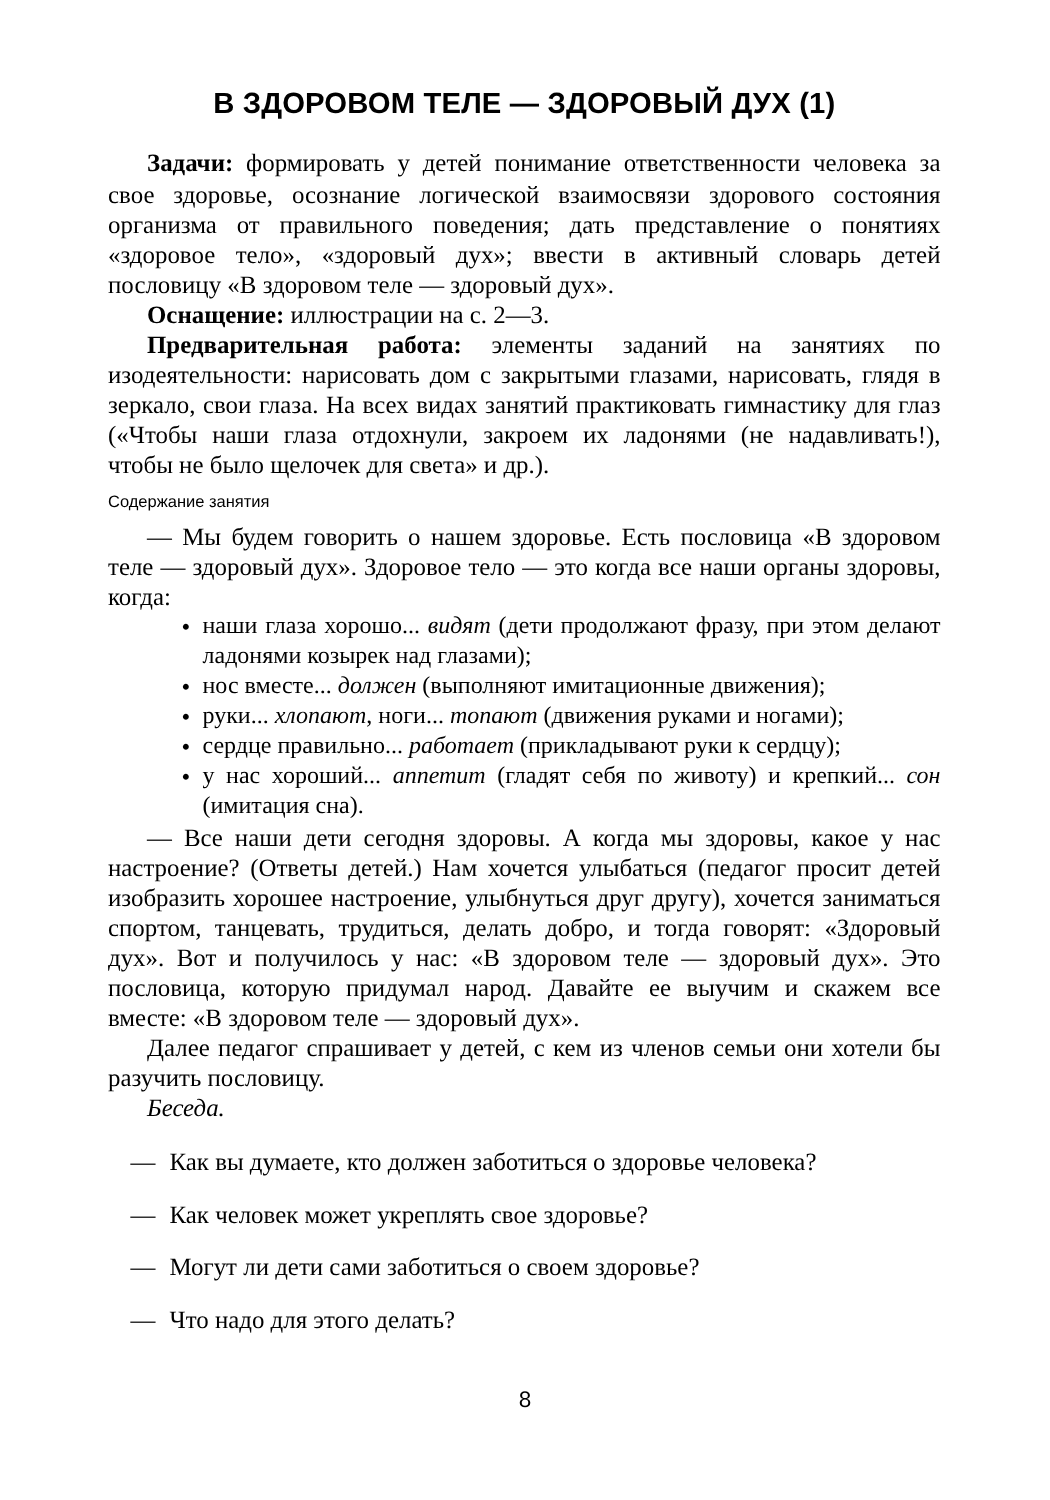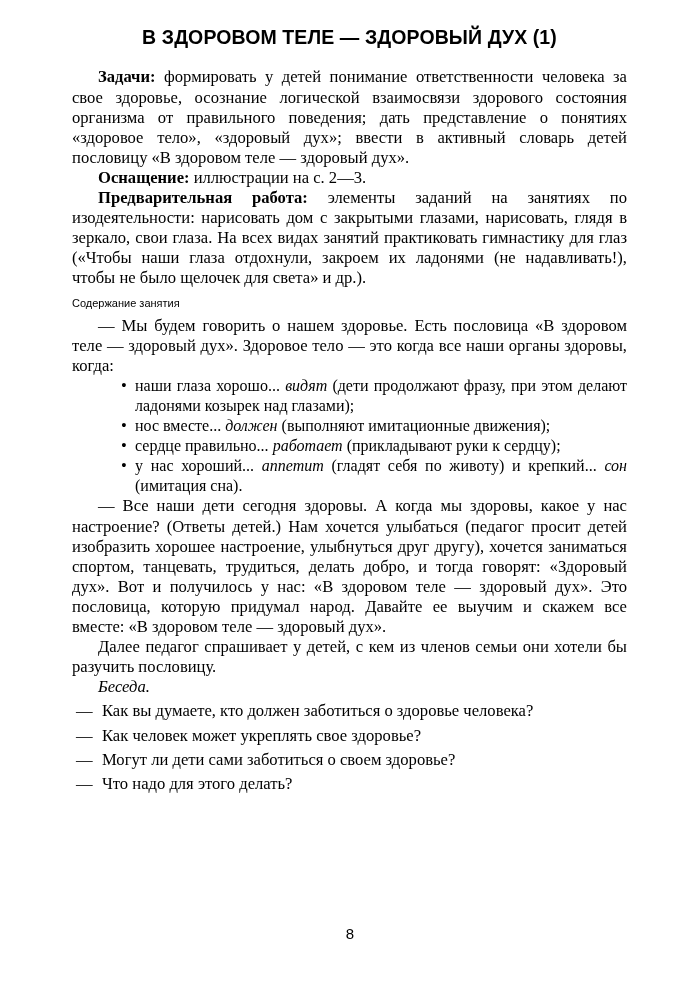--- a/index.html
+++ b/index.html
@@ -16,21 +16,21 @@
     position: relative;
   }
 
   .page {
     position: absolute;
     left: 0;
     top: 0;
     width: 700px;
     height: 800px;
     box-sizing: border-box;
-    padding: 26px 73px 0 72px;
+    padding: 58px 73px 0 72px;
   }
 
   
   .doc-title {
     font-family: "Liberation Sans", "DejaVu Sans", sans-serif;
     font-weight: bold;
     font-size: 19.5px;
     letter-spacing: 0.1px;
     text-align: center;
     margin: 0 0 19px 0;
@@ -96,21 +96,21 @@
   ul.dashlist {
     list-style: none;
     margin: 0;
     padding: 0;
   }
   ul.dashlist > li {
     position: relative;
     padding-left: 26px;
     font-size: 16.6px;
     line-height: 20.1px;
-    margin: 4px;
+    margin: 15px;
     text-align: left;
   }
   ul.dashlist > li::before {
     content: "\2014";
     position: absolute;
     left: 0;
     top: 0;
   }
 
   .beseda {
@@ -146,20 +146,21 @@
 
   <p class="para indent"><span class="lead">Предварительная работа:</span><span> элементы заданий на занятиях по изодеятельности: нарисовать дом с закрытыми глазами, нарисовать, глядя в зеркало, свои глаза. На всех видах занятий практиковать гимнастику для глаз («Чтобы наши глаза отдохнули, закроем их ладонями (не надавливать!), чтобы не было щелочек для света» и др.).</span></p>
 
   <h2 class="section-heading">Содержание занятия</h2>
 
   <p class="para indent">— Мы будем говорить о нашем здоровье. Есть пословица «В здоровом теле — здоровый дух». Здоровое тело — это когда все наши органы здоровы, когда:</p>
 
   <ul class="bullets">
     <li><span>наши глаза хорошо... </span><em>видят</em><span> (дети продолжают фразу, при этом делают ладонями козырек над глазами);</span></li>
     <li><span>нос вместе... </span><em>должен</em><span> (выполняют имитационные движения);</span></li>
+    <li><span>руки... </span><em>хлопают</em><span>, ноги... </span><em>топают</em><span> (движения руками и ногами);</span></li>
     <li><span>сердце правильно... </span><em>работает</em><span> (прикладывают руки к сердцу);</span></li>
     <li><span>у нас хороший... </span><em>аппетит</em><span> (гладят себя по животу) и крепкий... </span><em>сон</em><span> (имитация сна).</span></li>
   </ul>
 
   <p class="para indent">— Все наши дети сегодня здоровы. А когда мы здоровы, какое у нас настроение? (Ответы детей.) Нам хочется улыбаться (педагог просит детей изобразить хорошее настроение, улыбнуться друг другу), хочется заниматься спортом, танцевать, трудиться, делать добро, и тогда говорят: «Здоровый дух». Вот и получилось у нас: «В здоровом теле — здоровый дух». Это пословица, которую придумал народ. Давайте ее выучим и скажем все вместе: «В здоровом теле — здоровый дух».</p>
 
   <p class="para indent">Далее педагог спрашивает у детей, с кем из членов семьи они хотели бы разучить пословицу.</p>
 
   <p class="beseda">Беседа.</p>
 

